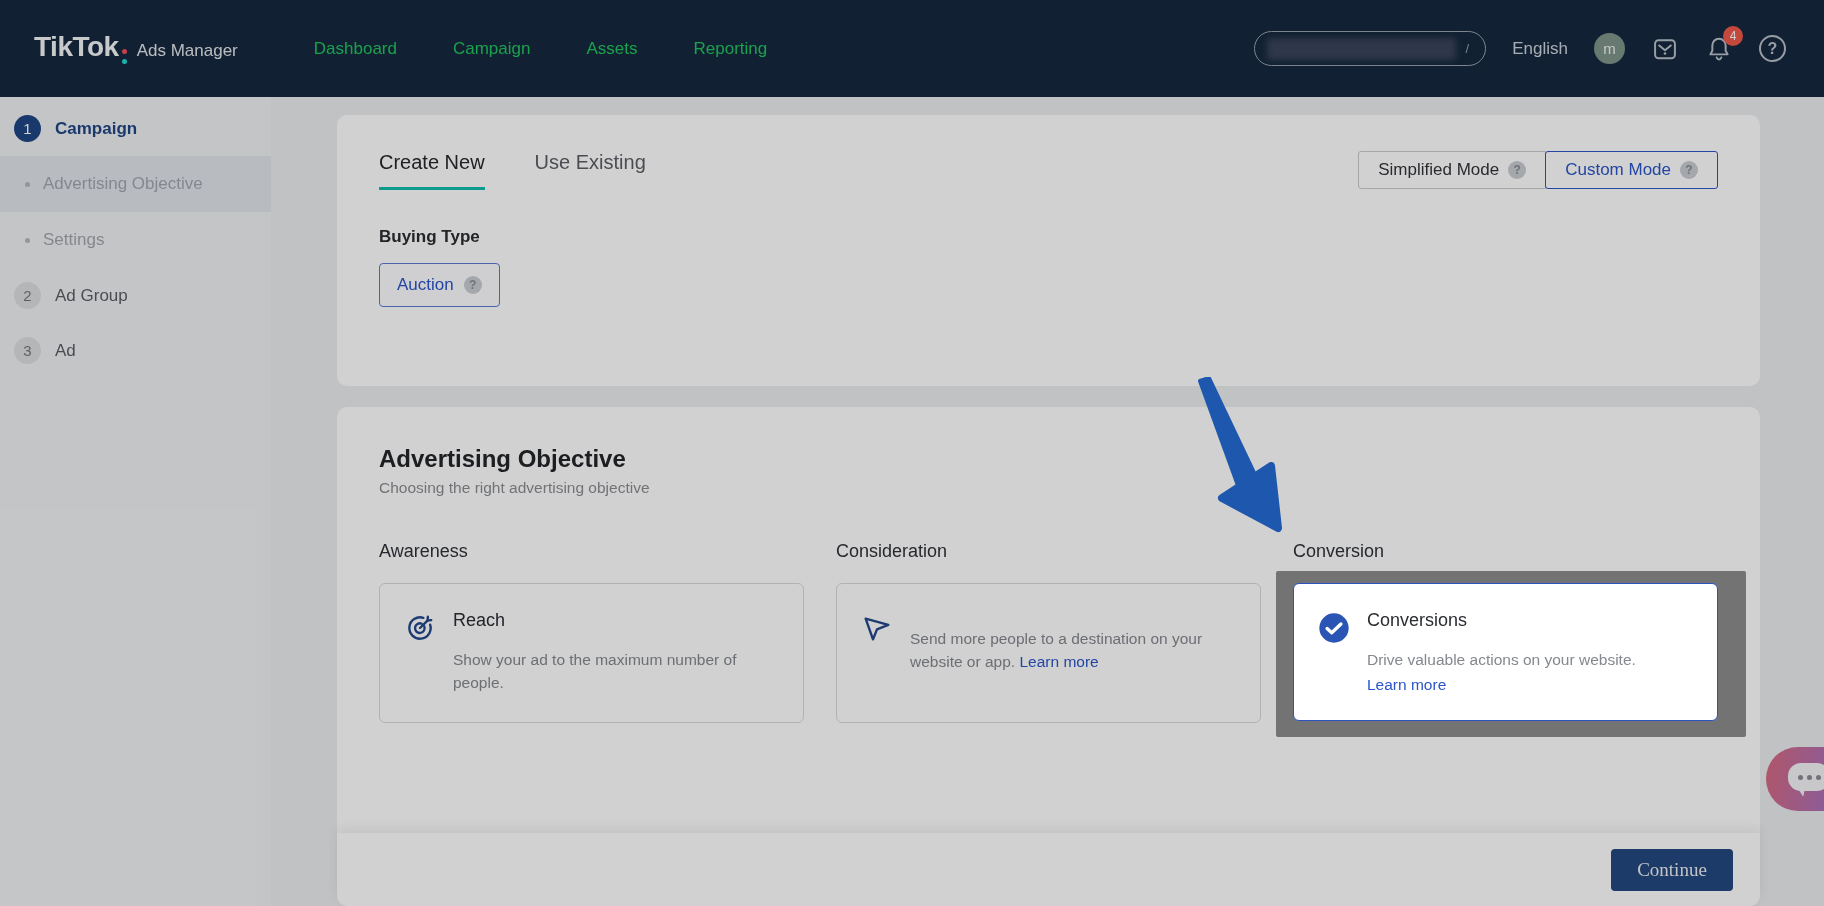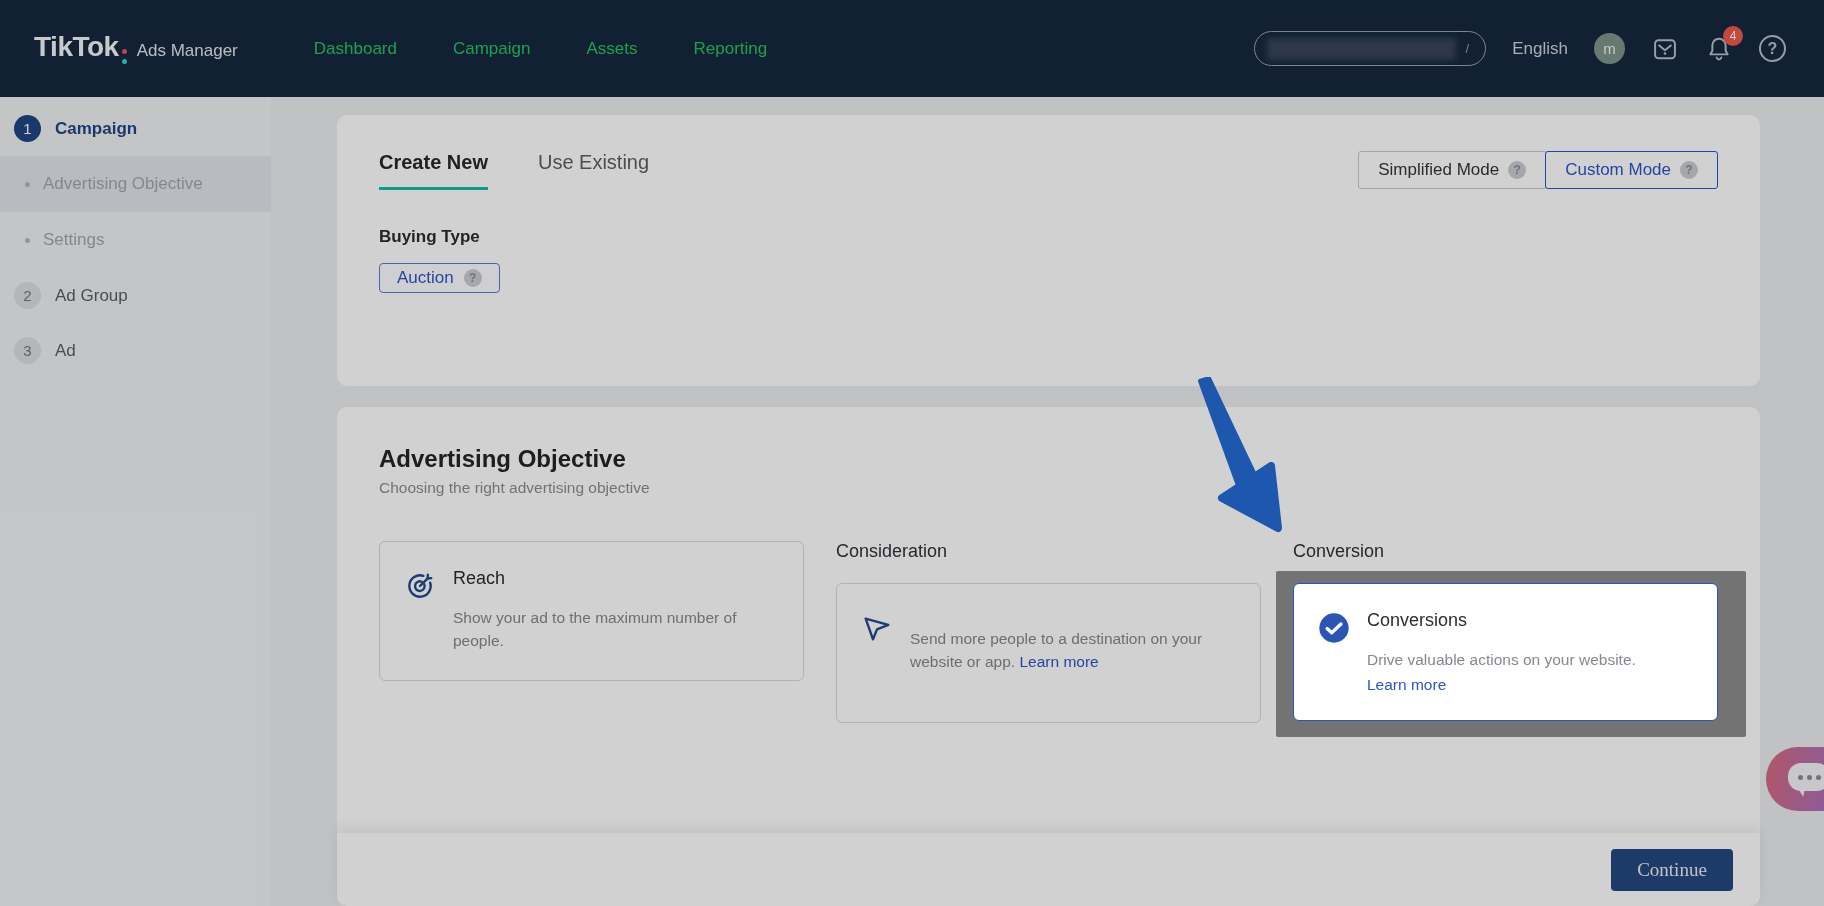--- a/index.html
+++ b/index.html
@@ -62,38 +62,38 @@
   .sub-row .dot { width:5px; height:5px; border-radius:50%; background:#b4b7bc; flex-shrink:0; }
   .sub-row .sub-label { margin-left:13px; font-size:17px; color:#a2a6ad; }
   .sub-row.active { background:#e1e5eb; }
 
   
   .main { flex:1; position:relative; padding:18px 64px 0 66px; }
   .card { background:#fff; border-radius:10px; }
   .card1 { height:271px; padding:36px 42px; position:relative; }
   .tabs { display:flex; gap:50px; }
   .tab { font-size:20px; color:#5c5f66; cursor:pointer; padding-bottom:13px; }
-  .tab.active { color:#28292d; font-weight:bold; border-bottom:3px solid var(--teal,#10bfab); }
+  .tab.active { color:#28292d; font-weight:normal; border-bottom:3px solid var(--teal,#10bfab); }
   .mode-toggle { position:absolute; right:42px; top:36px; display:flex; }
   .mode-btn {
     height:38px; display:flex; align-items:center; gap:9px; padding:0 19px;
     font-size:17px; color:#33353a; border:1px solid #c8cbd0; background:transparent;
     border-radius:3px 0 0 3px; cursor:pointer;
   }
   .mode-btn.active {
     border:1.5px solid var(--accent_blue,#2b55c8); color:var(--accent_blue,#2b55c8);
     border-radius:3px; margin-left:-1px;
   }
   .qmark {
     width:18px; height:18px; border-radius:50%; background:#c9ccd1; color:#888e96;
     font-size:12px; font-weight:bold; display:inline-flex; align-items:center; justify-content:center; cursor:pointer;
   }
   .buying-label { margin-top:37px; font-size:17px; font-weight:bold; color:#2b2d31; }
   .buying-btn {
-    margin-top:16px; height:30px; display:inline-flex; align-items:center; gap:10px; padding:0 17px;
+    margin-top:16px; height:44px; display:inline-flex; align-items:center; gap:10px; padding:0 17px;
     border:1px solid #5b79cf; border-radius:4px; background:#fdfdff;
     color:var(--accent_blue,#2b55c8); font-size:17px; cursor:pointer;
   }
 
   .card2 { margin-top:21px; height:482px; padding:38px 42px; }
   .obj-title { font-size:24px; font-weight:bold; color:#232529; }
   .obj-subtitle { font-size:15.5px; color:#8a8d92; margin-top:6px; }
   .obj-grid { margin-top:44px; display:grid; grid-template-columns:repeat(3,1fr); column-gap:32px; }
   .col-header { font-size:18px; color:#2f3238; margin-bottom:21px; }
   .obj-card {
@@ -242,20 +242,21 @@
         </button>
       </section>
 
       <section class="card card2">
         <h2 class="obj-title">Advertising Objective</h2>
         <div class="obj-subtitle">Choosing the right advertising objective</div>
 
         <div class="obj-grid">
 
           <div>
+            <div class="col-header">Awareness</div>
             <div class="obj-card">
               <div class="obj-icon">
                 <svg width="32" height="32" viewBox="0 0 24 24" fill="none" stroke="#24498c" stroke-width="1.8" stroke-linecap="round">
                   <path d="M14.5 4.4 A8 8 0 1 0 19.6 9.5"></path>
                   <path d="M13.3 8.8 A3.6 3.6 0 1 0 15.2 10.7"></path>
                   <path d="M12 12 L17.6 6.4"></path>
                   <path d="M17.6 6.4 L17.9 3.6 M17.6 6.4 L20.4 6.1"></path>
                 </svg>
               </div>
               <div>

